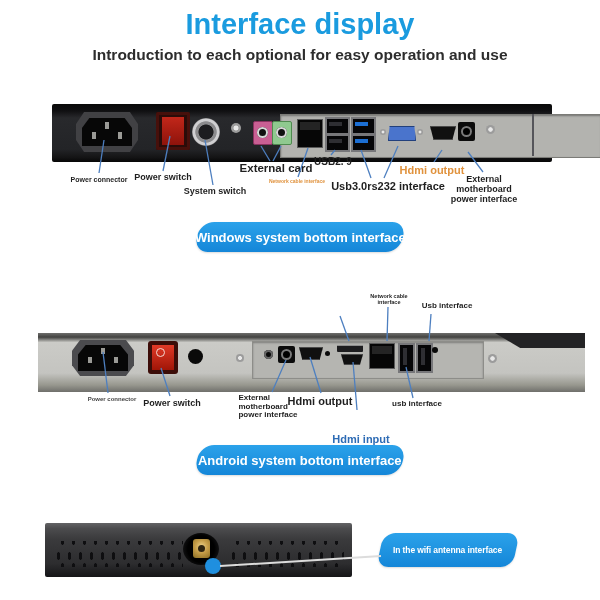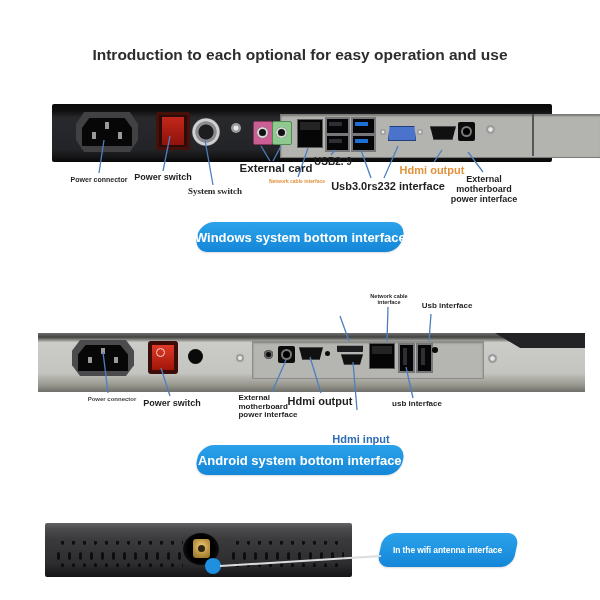--- a/index.html
+++ b/index.html
@@ -93,20 +93,21 @@
   .antenna-hole{position:absolute;left:5px;top:6px;width:7px;height:7px;border-radius:50%;background:#2e2410;}
   .bluedot{position:absolute;left:205px;top:558px;width:16px;height:16px;border-radius:50%;background:#1f8fdf;}
 
   svg.overlay{position:absolute;left:0;top:0;pointer-events:none;}
 </style>
 </head>
 <body>
 
 <div class="stage">
 
+  <div class="title">Interface display</div>
   <div class="subtitle">Introduction to each optional for easy operation and use</div>
 
   <div class="p1">
     <div class="p1-recess"></div>
     <div class="p1-divider"></div>
 
     <div class="c14" style="left:24px;top:8px;width:62px;height:40px;">
       <div class="c14-in">
         <div class="pin" style="left:46%;top:4px;"></div>
         <div class="pin" style="left:20%;top:14px;"></div>
@@ -155,21 +156,21 @@
 
     <div class="dcjack" style="left:406px;top:18px;width:17px;height:19px;">
       <div class="dc-in"></div>
     </div>
 
     <div class="screw" style="left:434px;top:21px;width:9px;height:9px;"></div>
   </div>
 
   <div class="lbl" style="left:99px;top:176px;font-size:7px;">Power connector</div>
   <div class="lbl" style="left:163px;top:173px;font-size:9px;">Power switch</div>
-  <div class="lbl" style="left:215px;top:187px;font-size:9px;font-family:Liberation Serif, serif;">System switch</div>
+  <div class="lbl" style="left:215px;top:187px;font-size:9px;">System switch</div>
   <div class="lbl" style="left:276px;top:162px;font-size:11.5px;">External card</div>
   <div class="lbl orange" style="left:297px;top:179px;font-size:5px;">Network cable interface</div>
   <div class="lbl" style="left:333px;top:156px;font-size:10px;">USB2. 9</div>
   <div class="lbl" style="left:388px;top:180px;font-size:11px;">Usb3.0rs232 interface</div>
   <div class="lbl orange" style="left:432px;top:164px;font-size:11px;">Hdmi output</div>
   <div class="lbl" style="left:484px;top:174px;font-size:9px;line-height:10px;">
     <div>External</div>
     <div>motherboard</div>
     <div>power interface</div>
   </div>

